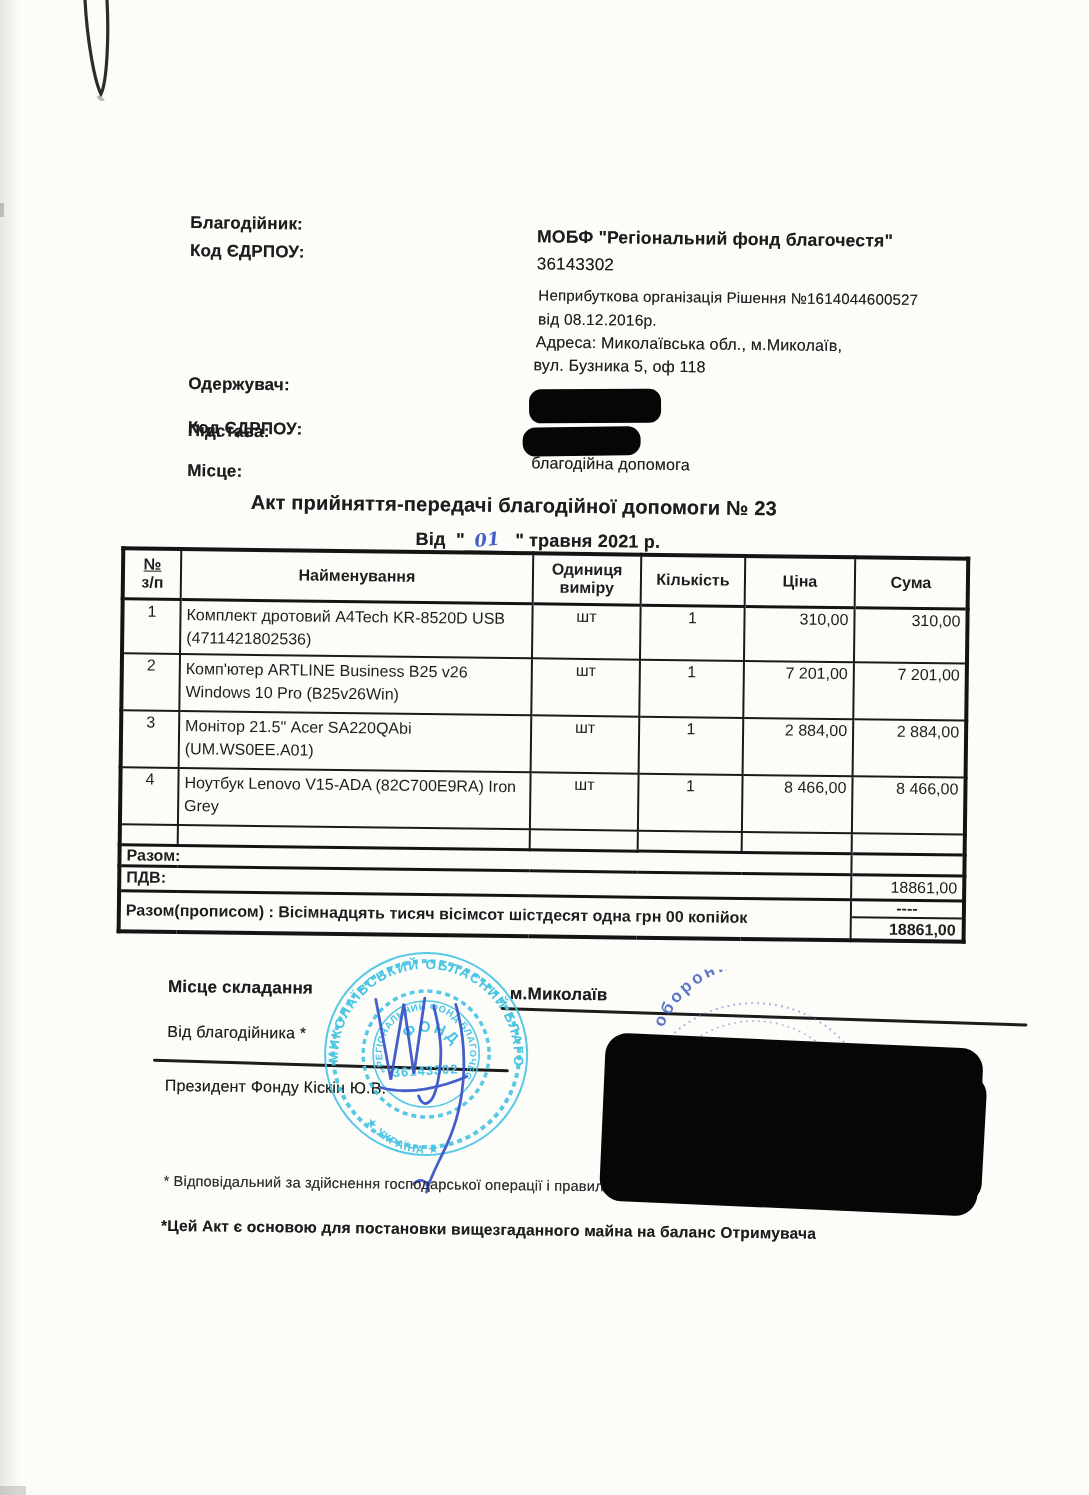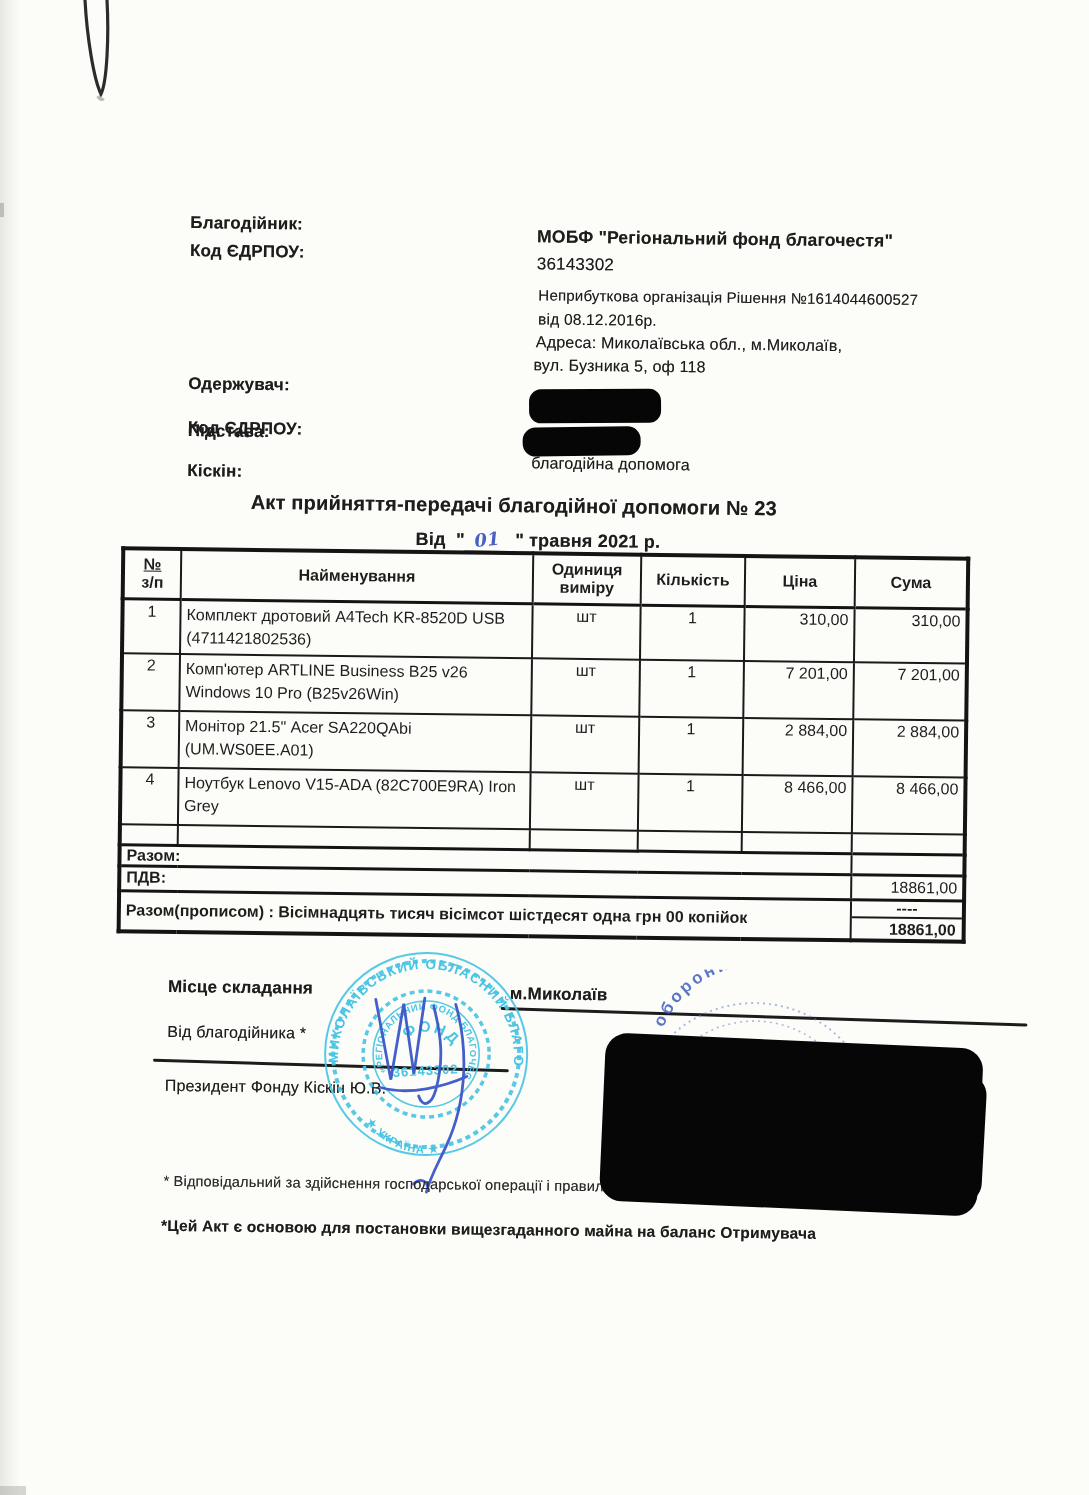--- a/index.html
+++ b/index.html
@@ -71,21 +71,21 @@
   <div class="abs txt ink" style="left:538px;top:351px;">вул. Бузника 5, оф 118</div>
 
   <div class="abs lbl ink" style="left:193px;top:373px;">Одержувач:</div>
   <div class="redact" style="left:534px;top:383px;width:132px;height:34px;border-radius:12px;transform:rotate(-1deg);"></div>
 
   <div class="abs lbl ink" style="left:193px;top:417px;">Код ЄДРПОУ:</div>
   <div class="redact" style="left:528px;top:421px;width:118px;height:29px;border-radius:13px;transform:rotate(-1.5deg);"></div>
 
   <div class="abs lbl ink" style="left:193px;top:420px;">Підстава:</div>
   <div class="abs txt ink" style="left:537px;top:449px;">благодійна допомога</div>
-  <div class="abs lbl ink" style="left:193px;top:460px;">Кіскін:</div>
+  <div class="abs lbl ink" style="left:193px;top:460px;">Місце:</div>
 
   <div class="abs title ink" style="left:0;top:489px;width:1040px;">Акт прийняття-передачі благодійної допомоги № 23</div>
 
   <div class="abs dateline ink" style="left:0;top:524px;width:1089px;">
     <span>Від</span>&nbsp;
     <span>"</span><span class="date-underline"><span class="handwrite">01</span></span><span>"</span>
     <span>травня 2021 р.</span>
   </div>
 
   <table class="act abs" style="left:128px;top:546px;">

